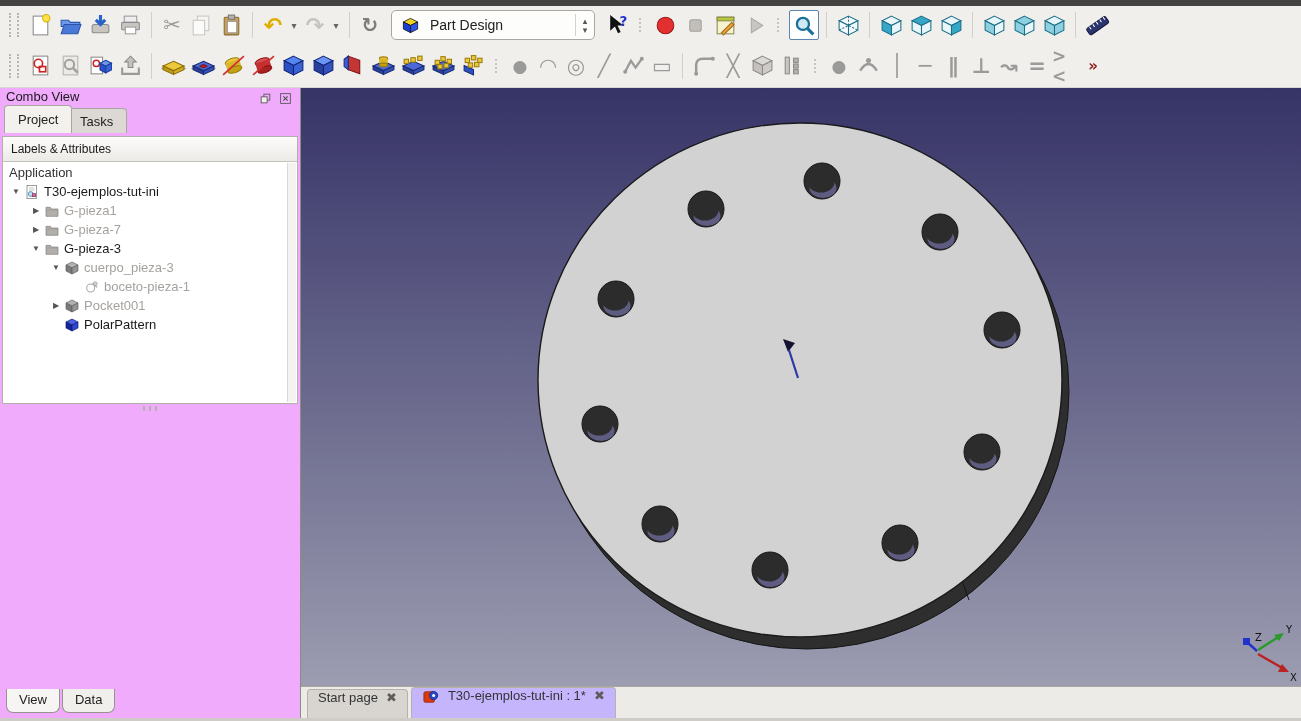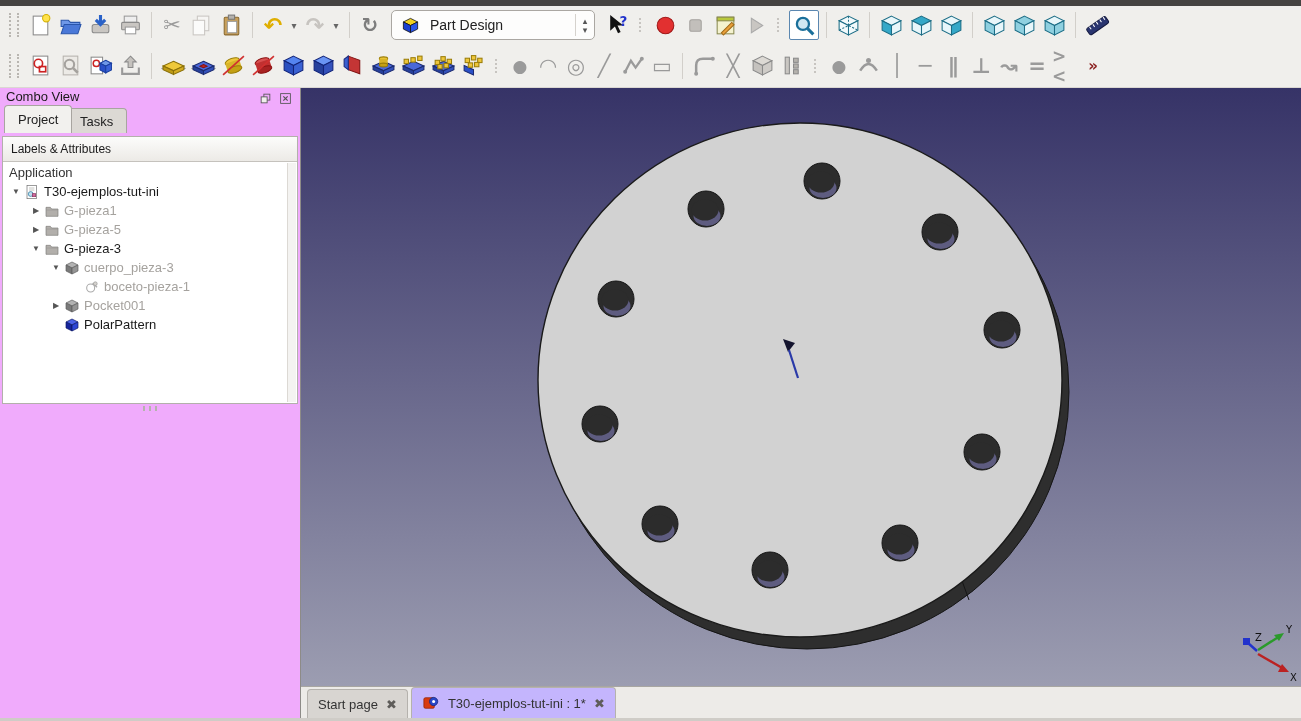--- a/index.html
+++ b/index.html
@@ -67,21 +67,21 @@
   #lefttabs{position:absolute;left:0;top:601px;width:300px;height:32px;display:flex;align-items:flex-start;padding-left:6px;}
   .btab{font-size:13px;color:#222;border:1px solid #96938e;border-top:none;border-radius:0 0 7px 7px;
         padding:3px 12px 5px;background:#f0efec;margin-right:2px;}
   .btab.active{background:#f6f5f3;position:relative;z-index:2;}
   
   #viewport{left:301px;top:88px;width:1000px;height:598px;}
   #viewport svg{display:block;}
   
   #tabbar{left:301px;top:686px;width:1000px;height:35px;background:#edebe8;border-top:1px solid #a8a6a2;
           border-bottom:3px solid #dcdad6;box-sizing:border-box;display:flex;align-items:flex-end;padding-left:6px;}
-  .dtab{height:28px;display:flex;align-items:center;font-size:13px;color:#333;padding:0 10px;
+  .dtab{height:28px;display:flex;align-items:flex-start;font-size:13px;color:#333;padding:0 10px;
         border:1px solid #b5b2ad;border-bottom:none;border-radius:4px 4px 0 0;background:#d8d5d1;margin-right:3px;gap:8px;}
   .dtab.active{background:#c4b5fd;height:30px;}
   .dtab .x{font-size:13px;color:#5f5d5a;font-weight:bold;font-family:"DejaVu Sans",sans-serif;}
   .dtab .ic{width:18px;height:18px;} .dtab .ic svg{width:18px;height:18px;}
   #botline{left:0;top:718px;width:1301px;height:3px;background:#cfccc7;}
 </style>
 </head>
 <body>
 
 <div class="abs" id="winedge"></div>
@@ -476,21 +476,21 @@
       <span class="tl dis">G-pieza1</span>
     </div>
     <div class="trow ind1">
       <span class="exp">▶</span>
       <span class="ic ti">
           <svg viewBox="0 0 24 24">
             <path d="M3 6.5 h6.5 l2 2.5 H21 V20 H3z" fill="#b2afab" stroke="#7d7b78"></path>
             <path d="M3 10.5 H21" stroke="#9a9794"></path>
           </svg>
         </span>
-      <span class="tl dis">G-pieza-5</span>
+      <span class="tl dis">G-pieza-7</span>
     </div>
     <div class="trow ind1">
       <span class="exp">▼</span>
       <span class="ic ti">
           <svg viewBox="0 0 24 24">
             <path d="M3 6.5 h6.5 l2 2.5 H21 V20 H3z" fill="#b2afab" stroke="#7d7b78"></path>
             <path d="M3 10.5 H21" stroke="#9a9794"></path>
           </svg>
         </span>
       <span class="tl b">G-pieza-3</span>
@@ -542,20 +542,24 @@
     <div id="treescroll"></div>
   </div>
 
   <div id="splitter">
     <span class="dotbar"></span>
       <span class="dotbar"></span>
       <span class="dotbar"></span>
   </div>
 
 
+  <div id="lefttabs">
+    <span class="btab active">View</span>
+    <span class="btab">Data</span>
+  </div>
 </div>
 
 <div class="abs" id="viewport">
   <svg width="1000" height="598" viewBox="0 0 1000 598">
     <defs>
       <linearGradient id="vbg" x1="0" y1="0" x2="0" y2="1">
         <stop offset="0" stop-color="#363367"></stop>
         <stop offset="1" stop-color="#9c9db1"></stop>
       </linearGradient>
     </defs>

